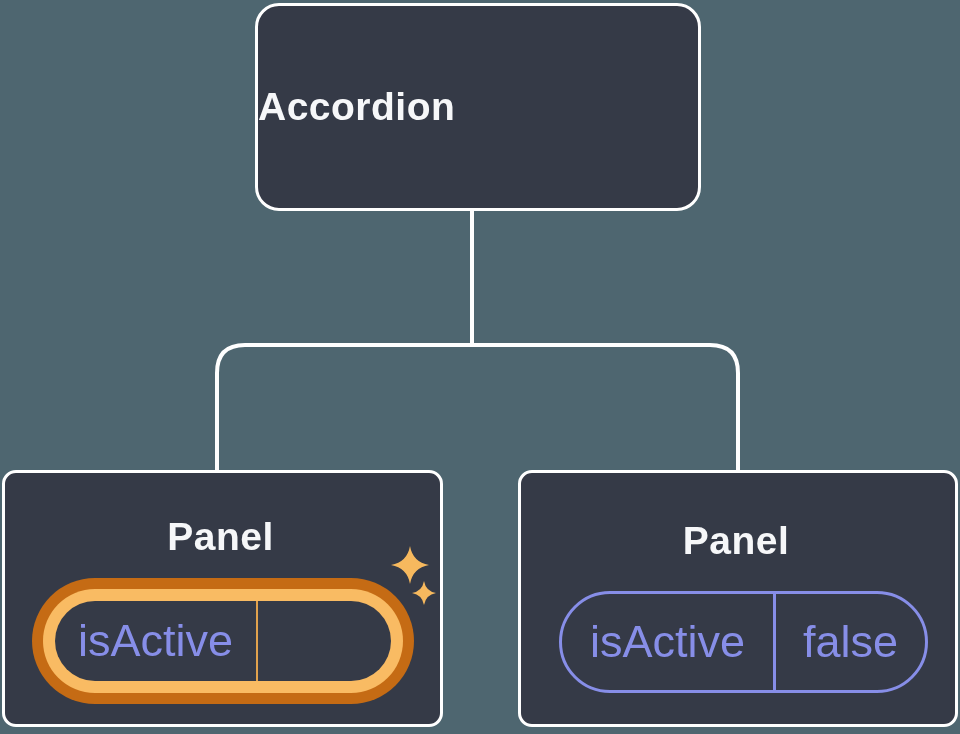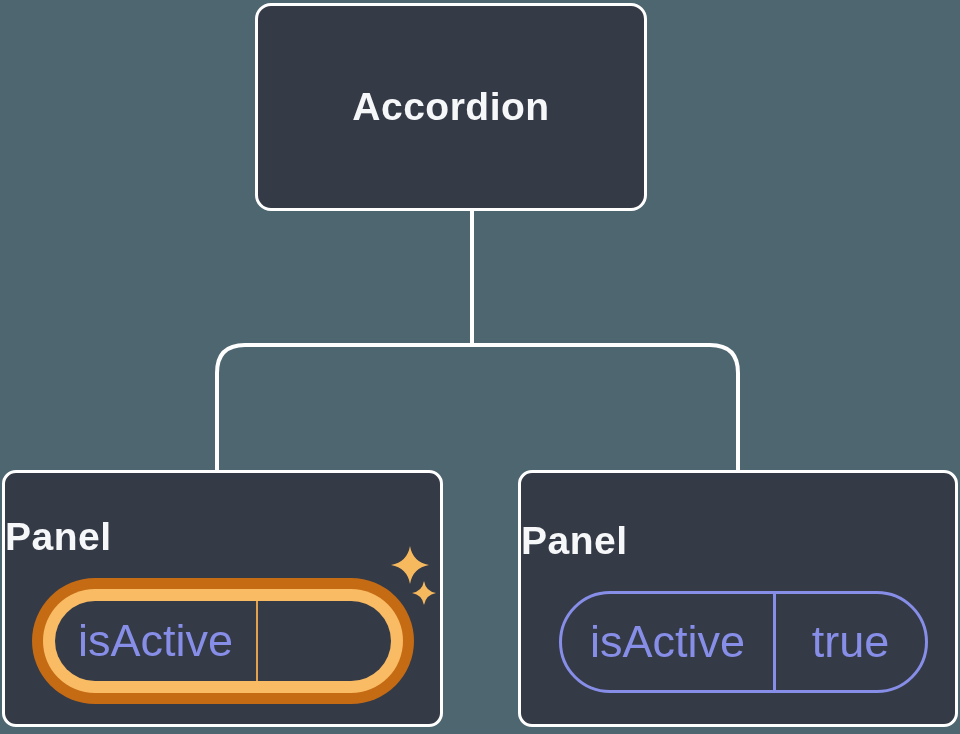--- a/index.html
+++ b/index.html
@@ -26,25 +26,24 @@
     fill: none;
   }
   .node {
     position: absolute;
     background: var(--node-fill, #353A47);
     border: 3.5px solid var(--node-border, #fff);
     box-sizing: border-box;
   }
   #root-node {
     left: 255px; top: 3px;
-    width: 392px; height: 208px;
-    border-radius: 16px;
+    width: 446px; height: 208px;
+    border-radius: 24px;
     display: flex;
     align-items: center;
-    justify-content: center;
   }
   .node-title {
     color: var(--text-light, #F6F7F9);
     font-size: 39px;
     font-weight: 600;
     letter-spacing: 0.5px;
     line-height: 38px;
   }
   #panel-left {
     left: 2px; top: 470px;
@@ -52,21 +51,21 @@
     border-radius: 14px;
   }
   #panel-right {
     left: 518px; top: 470px;
     width: 440px; height: 257px;
     border-radius: 14px;
   }
   .panel-title {
     position: absolute;
     left: 0; right: 4px;
-    text-align: left;
+    text-align: center;
   }
   #panel-left .panel-title { top: 45px; }
   #panel-right .panel-title { top: 49px; }
 
   .state-pill {
     position: absolute;
     display: flex;
     align-items: stretch;
     box-sizing: border-box;
     color: var(--purple, #878EE8);
@@ -143,18 +142,18 @@
   </div>
 
   <div id="panel-right" class="node">
     <div class="node-title panel-title">Panel</div>
 
     <div id="pill-inactive" class="state-pill">
       <div class="pill-section pill-key">
         <span>isActive</span>
       </div>
       <div class="pill-section pill-value">
-        <span>true</span>
+        <span>false</span>
       </div>
     </div>
   </div>
 
 </div>
 
 </body></html>

